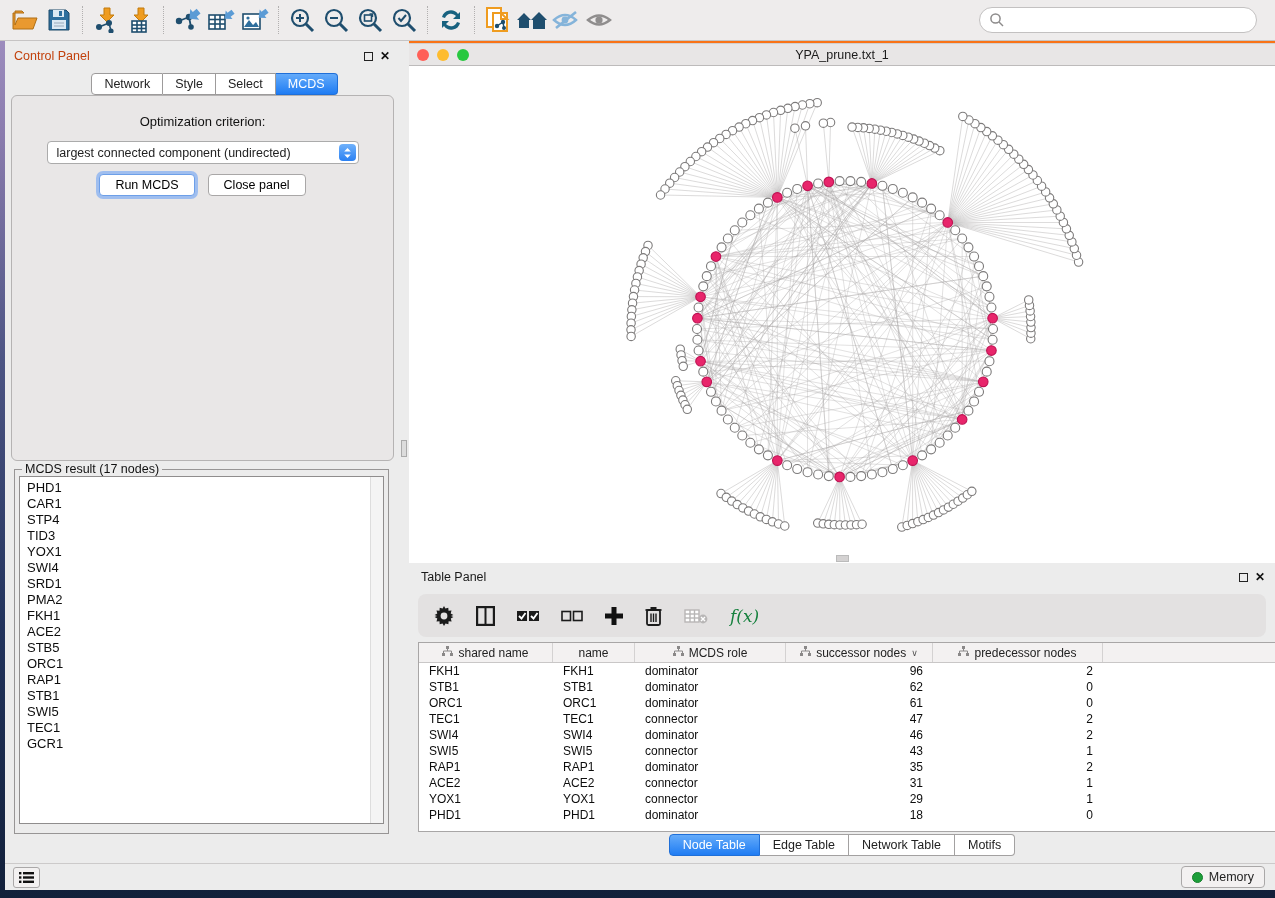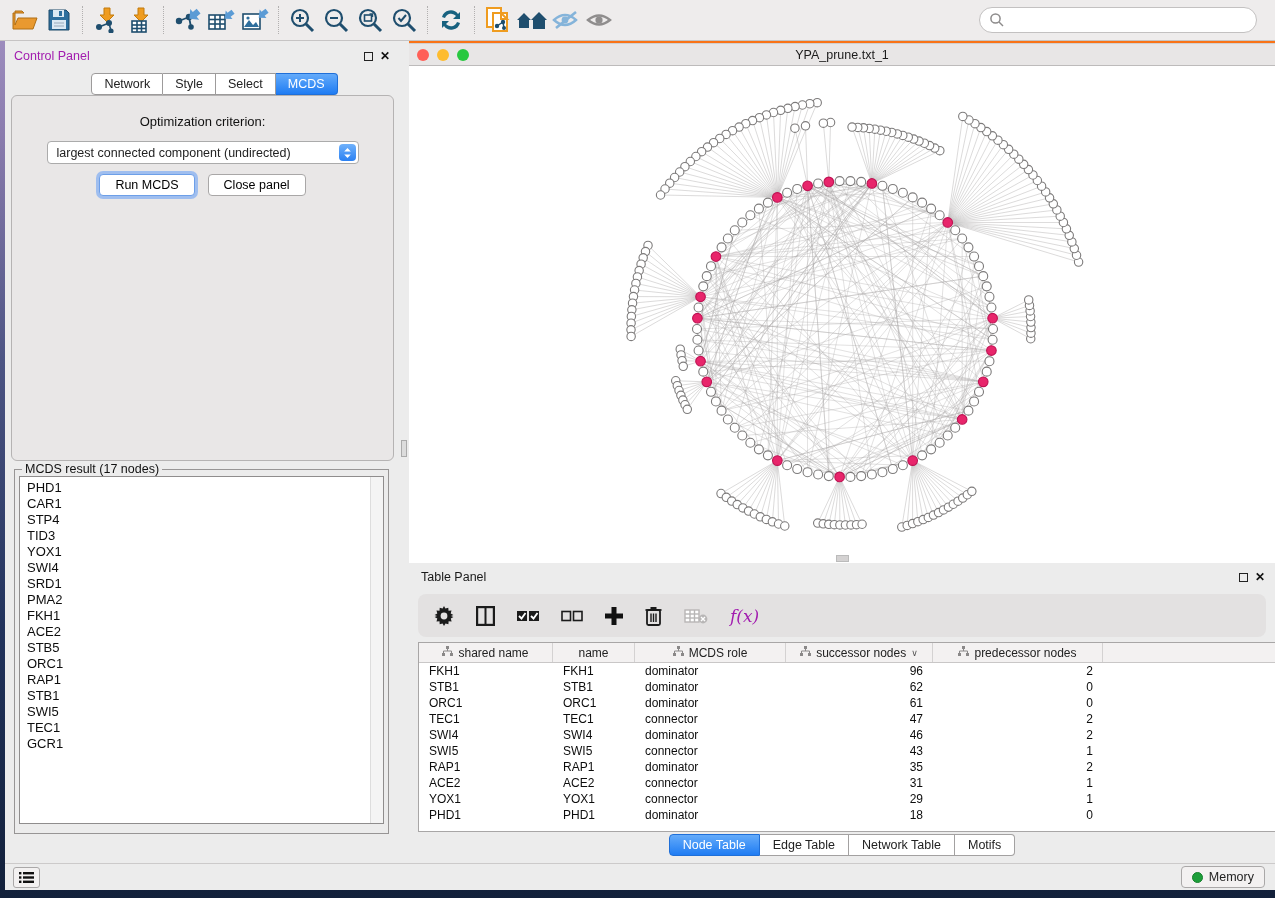--- a/index.html
+++ b/index.html
@@ -15,21 +15,21 @@
   #toolbar { left:0; top:0; width:1275px; height:41px; background:#eeecec;
     border-bottom:1px solid #c6c4c4; display:flex; align-items:center; padding-left:8px; }
   .tb-icon { width:34px; height:32px; display:flex; align-items:center; justify-content:center; cursor:pointer; }
   .tb-sep { width:1px; height:28px; border-left:1px dotted #b2b0b0; margin:0 6px; }
   #search-box { position:absolute; right:18px; top:7px; width:278px; height:26px; background:#fff;
     border:1px solid #c3c1c1; border-radius:13px; display:flex; align-items:center; padding-left:9px; }
 
   
   #control-panel { left:5px; top:41px; width:395px; height:822px; background:#ececec; }
   #cp-header { height:26px; display:flex; align-items:center; padding:4px 10px 0 9px; }
-  #cp-title { font-size:12.5px; color:#a21caf; }
+  #cp-title { font-size:12.5px; color:#c2410c; }
   .win-btns { margin-left:auto; display:flex; align-items:center; gap:7px; }
   .float-btn { width:9px; height:9px; border:1.6px solid #222; cursor:pointer; }
   .close-btn { font-size:12px; font-weight:bold; color:#111; cursor:pointer; line-height:9px; }
   #cp-tabs { position:absolute; left:12px; top:32px; width:100%; display:flex; justify-content:center; }
   .cp-tab { font-size:12.5px; padding:3px 12px; background:#fff; border:1px solid #9d9b9b; border-left:none; cursor:pointer; }
   .cp-tab:first-child { border-left:1px solid #9d9b9b; border-radius:4px 0 0 4px; }
   .cp-tab:last-child { border-radius:0 4px 4px 0; }
   .cp-tab.active { background:linear-gradient(#64abfa,#1f7cf3); border-color:#1f6fd8; color:#fff; }
   #cp-body { position:absolute; left:6px; top:54px; width:383px; height:366px; background:#e9e7e7;
     border:1px solid #b5b3b3; border-radius:6px; }
@@ -63,21 +63,21 @@
   #net-canvas { position:absolute; left:0; top:25px; width:866px; height:497px; background:#fff; }
   #net-grip { position:absolute; left:427px; bottom:1px; width:13px; height:7px; background:#d4d2d2; border:1px solid #bbb; }
 
   
   #table-panel { left:409px; top:563px; width:866px; height:300px; background:#ececec; }
   #tp-header { height:24px; display:flex; align-items:center; padding:4px 10px 0 12px; }
   #tp-title { font-size:12.5px; color:#1a1a1a; }
   #tp-toolbar { position:absolute; left:9px; top:31px; width:848px; height:43px; background:#e3e1e1;
     border-radius:8px; display:flex; align-items:center; padding-left:16px; gap:22px; }
   .tp-icon { display:flex; align-items:center; justify-content:center; cursor:pointer; }
-  .fx-label { font-family:"DejaVu Serif", serif; font-style:italic; font-size:17px; color:#a21caf; }
+  .fx-label { font-family:"DejaVu Serif", serif; font-style:italic; font-size:17px; color:#15803d; }
   #data-table { position:absolute; left:9px; top:79px; width:1001px; height:190px; background:#fff; border:1px solid #a8a6a6; }
   #tbl-head { display:flex; height:20px; background:#f3f1f1; border-bottom:1px solid #c9c7c7; }
   .th { display:flex; align-items:center; justify-content:center; gap:5px; font-size:12px; color:#222;
     border-right:1px solid #d4d2d2; height:100%; cursor:pointer; }
   .th .sort { font-size:9px; color:#555; }
   .tr { display:flex; height:16px; line-height:16px; font-size:12px; color:#0d0d0d; cursor:default; }
   .td { padding:0 10px; white-space:nowrap; overflow:hidden; }
   .td.num { text-align:right; }
   #tbl-scroll { position:absolute; right:4px; top:21px; width:12px; height:165px; background:#fafafa; border-left:1px solid #e2e2e2; }
   #tbl-thumb { position:absolute; left:1px; top:4px; width:9px; height:70px; background:#b3b1b1; border-radius:5px; cursor:grab; }

